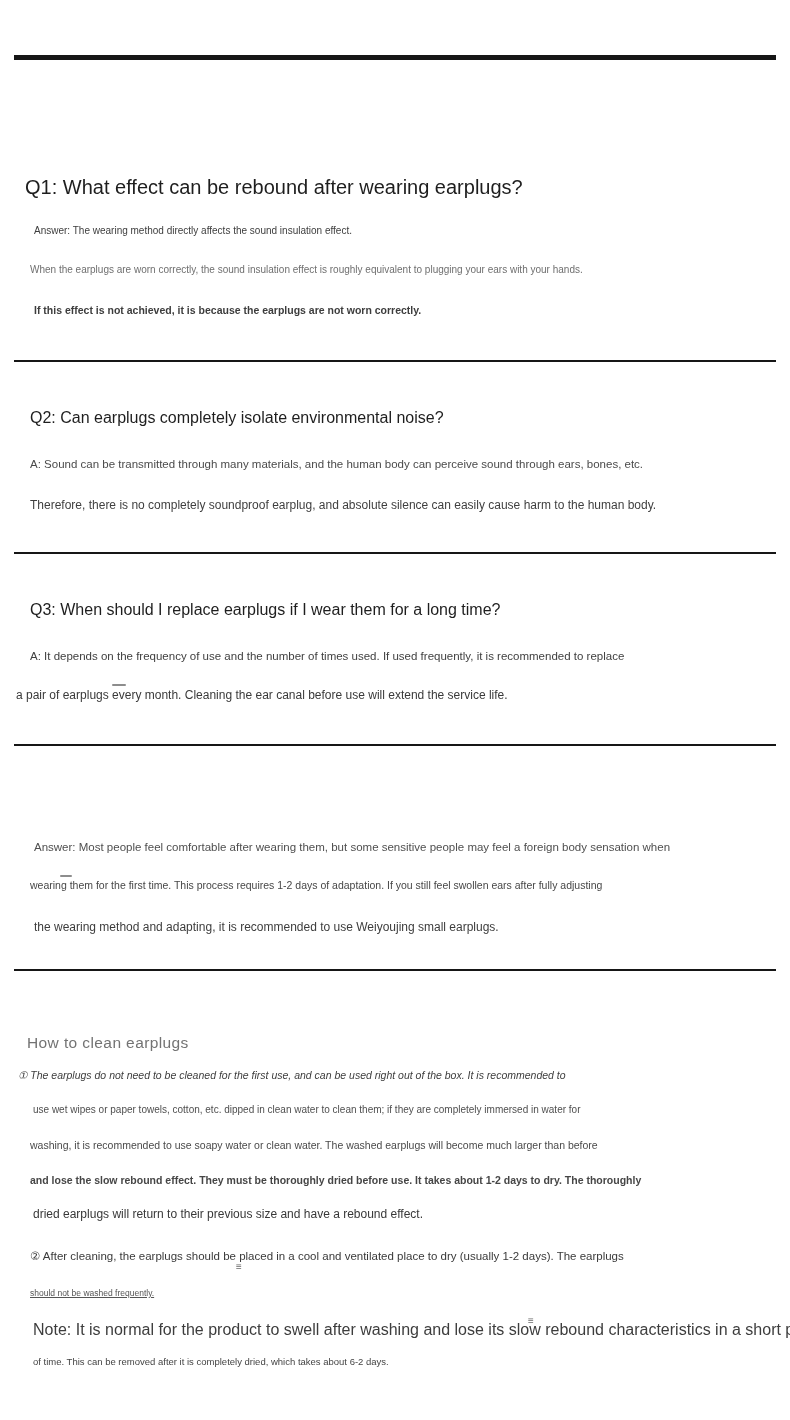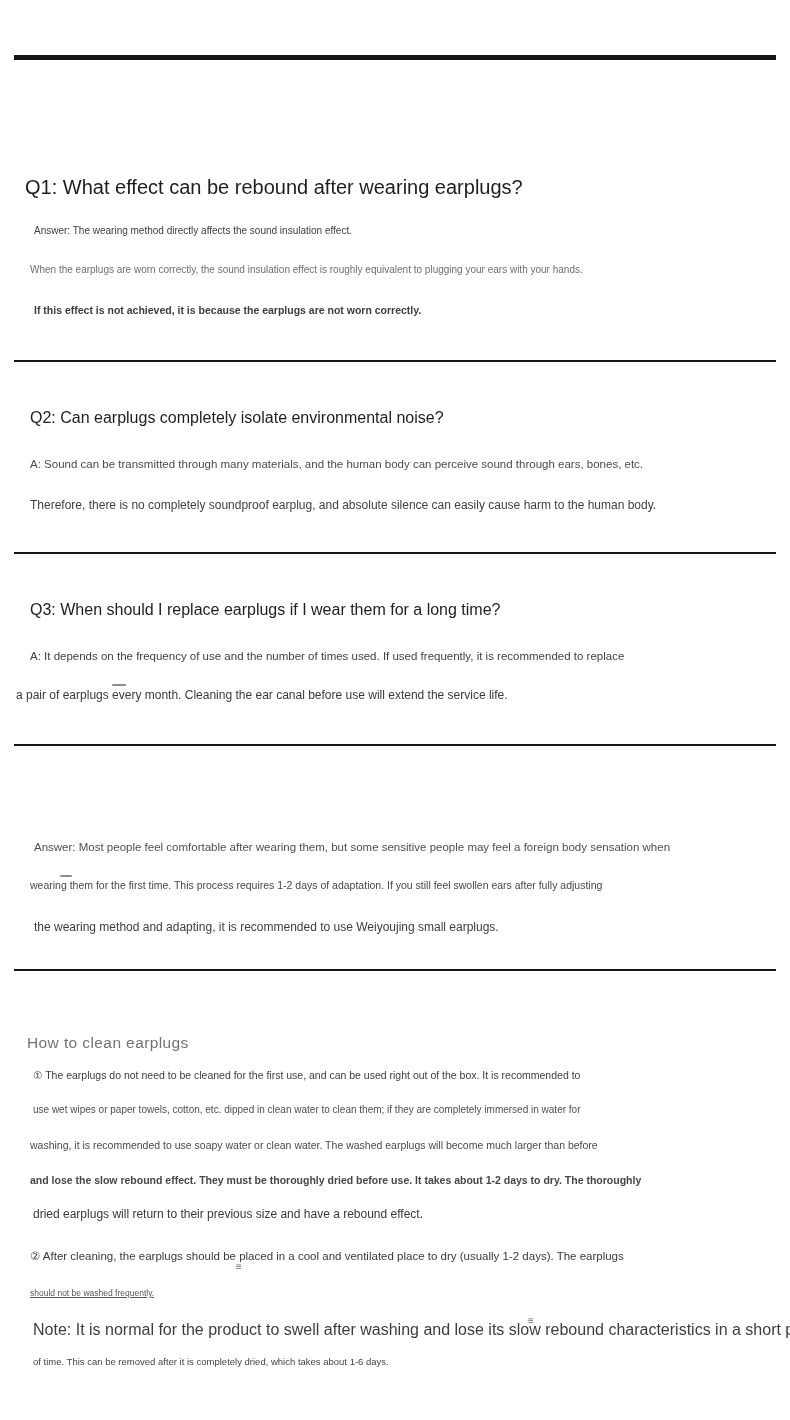--- a/index.html
+++ b/index.html
@@ -88,27 +88,27 @@
 
   <div class="ln" style="top:841px; left:34px; font-size:11.5px; color:#4f4f4f;">Answer: Most people feel comfortable after wearing them, but some sensitive people may feel a foreign body sensation when</div>
   <div class="artifact-dash" style="top:875px; left:60px; width:12px;"></div>
   <div class="ln" style="top:879px; left:30px; font-size:10.5px; color:#474747;">wearing them for the first time. This process requires 1-2 days of adaptation. If you still feel swollen ears after fully adjusting</div>
   <div class="ln" style="top:920px; left:34px; font-size:12px; color:#3d3d3d;">the wearing method and adapting, it is recommended to use Weiyoujing small earplugs.</div>
 
   <div class="rule thin" style="top:969px;"></div>
 
   <div class="q-heading" style="top:1022px; left:27px; font-size:15.5px; letter-spacing:0.4px; color:#737373;margin-top:12px;">How to clean earplugs</div>
 
-  <div class="ln" style="top:1069px; left:33px; font-size:10.5px; color:#3d3d3d;">① The earplugs do not need to be cleaned for the first use, and can be used right out of the box. It is recommended to</div>
+  <div class="ln" style="top:1069px; left:18px; font-size:10.5px; color:#3d3d3d;font-style:italic;">① The earplugs do not need to be cleaned for the first use, and can be used right out of the box. It is recommended to</div>
   <div class="ln" style="top:1104px; left:33px; font-size:10px; color:#4f4f4f;">use wet wipes or paper towels, cotton, etc. dipped in clean water to clean them; if they are completely immersed in water for</div>
   <div class="ln" style="top:1139px; left:30px; font-size:10.5px; color:#4a4a4a;">washing, it is recommended to use soapy water or clean water. The washed earplugs will become much larger than before</div>
   <div class="ln" style="top:1174px; left:30px; font-size:10.5px; color:#464646;font-weight:bold;">and lose the slow rebound effect. They must be thoroughly dried before use. It takes about 1-2 days to dry. The thoroughly</div>
   <div class="ln" style="top:1207px; left:33px; font-size:12px; color:#383838;">dried earplugs will return to their previous size and have a rebound effect.</div>
 
   <div class="ln" style="top:1249px; left:30px; font-size:11.5px; color:#3a3a3a;">② After cleaning, the earplugs should be placed in a cool and ventilated place to dry (usually 1-2 days). The earplugs</div>
   <div class="artifact-glyph" style="top:1262px; left:236px;">≡</div>
   <div class="ln" style="top:1288px; left:30px; font-size:8.5px; color:#555555;text-decoration:underline;">should not be washed frequently.</div>
 
   <div class="artifact-glyph" style="top:1316px; left:528px;">≡</div>
   <div class="ln" style="top:1321px; left:33px; font-size:16px; color:#3d3d3d;">Note: It is normal for the product to swell after washing and lose its slow rebound characteristics in a short period</div>
-  <div class="ln" style="top:1356px; left:33px; font-size:9.5px; color:#444444;">of time. This can be removed after it is completely dried, which takes about 1-6 days.</div>
+  <div class="ln" style="top:1356px; left:33px; font-size:9.5px; color:#444444;">of time. This can be removed after it is completely dried, which takes about 6-2 days.</div>
 
 </div>
 
 </body></html>

